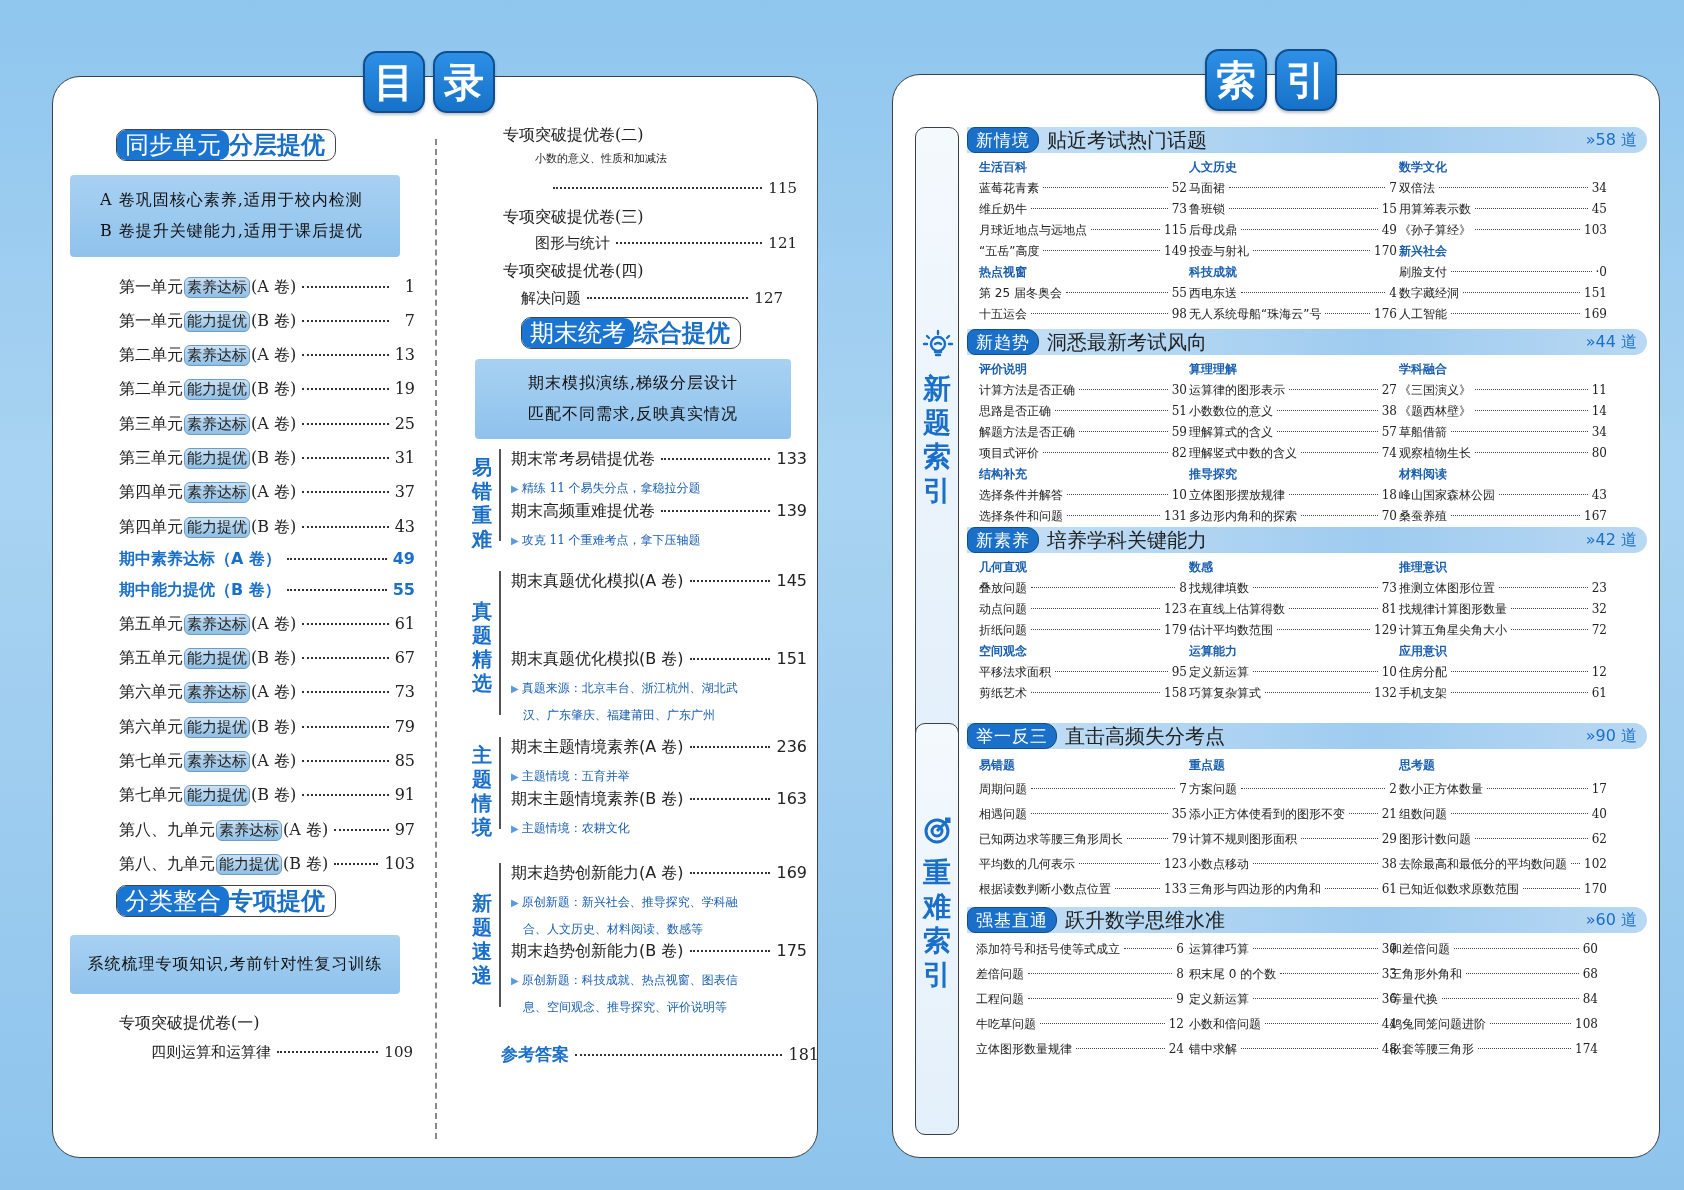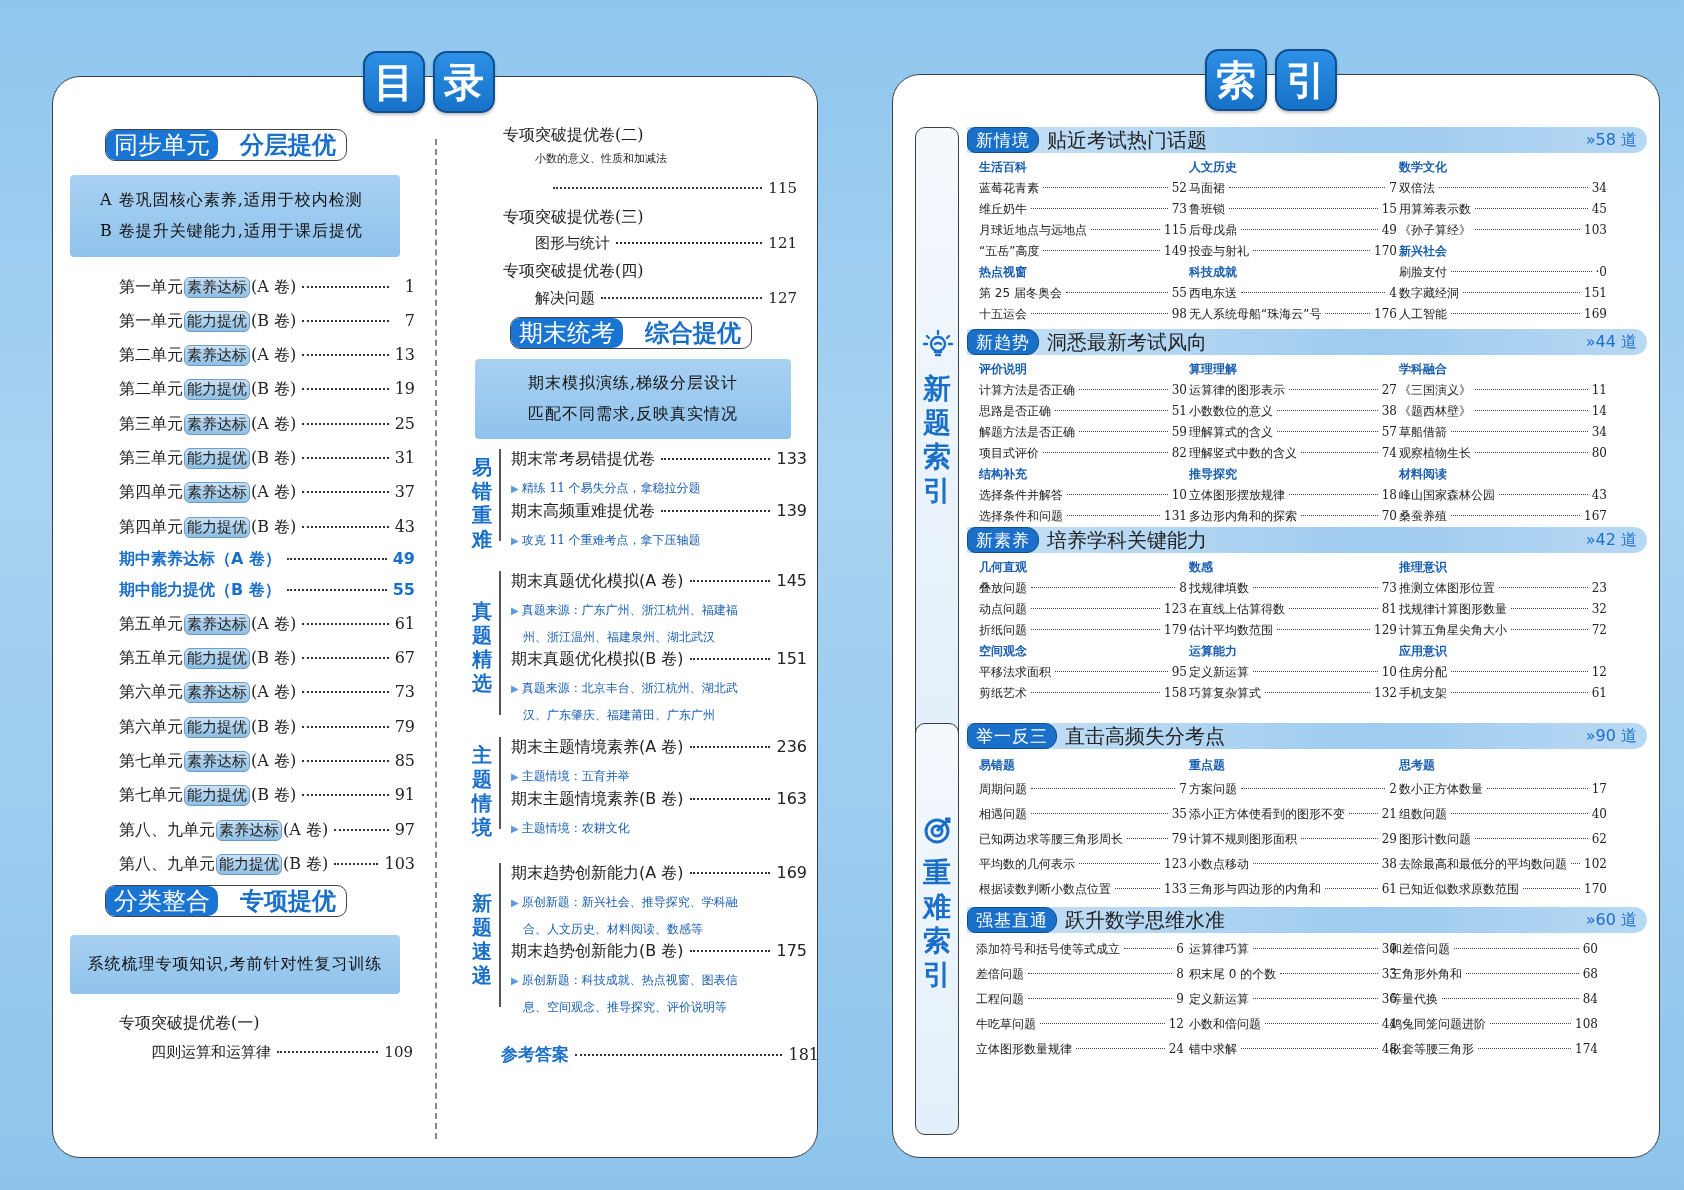--- a/index.html
+++ b/index.html
@@ -33,21 +33,21 @@
   #col1 { left: 20px; width: 386px; }
   #col2 { left: 404px; width: 360px; }
   .col-divider { position: absolute; left: 382px; top: 62px; height: 1000px; border-left: 2px dashed #888; }
 
   .section-pill {
     display: inline-flex; align-items: stretch; border: 1.5px solid #444;
     border-radius: 10px; overflow: hidden; height: 32px; background: #fff;
     font-family: "DejaVu Sans", sans-serif; font-size: 24px;
   }
   .section-pill .a { background: #1a74d2; color: #fff; padding: 0 8px; display: flex; align-items: center; border-radius: 0 10px 10px 0; }
-  .section-pill .b { color: #1a6fc8; padding: 0 10px 0 22px; display: flex; align-items: center; font-weight: bold; }
+  .section-pill .b { color: #1a6fc8; padding: 0 10px 0 0; display: flex; align-items: center; font-weight: bold; }
   .pill-wrap { position: absolute; display: flex; justify-content: center; width: 100%; }
 
   .blue-box {
     position: absolute; background: linear-gradient(180deg, #a8d1f2, #8fc2ec);
     border-radius: 4px; color: #111; font-size: 16px; letter-spacing: 1px;
     display: flex; flex-direction: column; justify-content: center; padding-left: 30px; gap: 10px;
   }
   .blue-box.center { align-items: center; padding-left: 0; }
 
   .toc-row {
@@ -323,21 +323,21 @@
       <span class="dots"></span>
       <span>115</span>
     </div>
     <div class="sub-title" style="top:130px; left:46px;">专项突破提优卷(三)</div>
     <div class="sub-row" style="top:157px; left:78px; width:262px;">
       <span>图形与统计</span>
       <span class="dots"></span>
       <span>121</span>
     </div>
     <div class="sub-title" style="top:184px; left:46px;">专项突破提优卷(四)</div>
-    <div class="sub-row" style="top:212px; left:78px; width:262px;">
+    <div class="sub-row" style="top:212px; left:64px; width:262px;">
       <span>解决问题</span>
       <span class="dots"></span>
       <span>127</span>
     </div>
 
     <div class="pill-wrap" style="top:240px; left:-6px;">
       <div class="section-pill">
         <span class="a">期末统考</span>
         <span class="b">综合提优</span>
       </div>
@@ -378,24 +378,20 @@
             <div>真</div>
             <div>题</div>
             <div>精</div>
             <div>选</div>
           </div>
           <div class="group-bar" style="top:0; height:144px;"></div>
           <div class="g-row" style="top:0px;">
             <span>期末真题优化模拟(A 卷)</span>
             <span class="dots"></span>
             <span>145</span>
-          </div>
-          <div class="g-note" style="top:26px;">
-            <div><span class="arrow">▶</span><span>真题来源：广东广州、浙江杭州、福建福</span></div>
-            <div><span style="margin-left:12px"></span><span>州、浙江温州、福建泉州、湖北武汉</span></div>
           </div>
           <div class="g-row" style="top:78px;">
             <span>期末真题优化模拟(B 卷)</span>
             <span class="dots"></span>
             <span>151</span>
           </div>
           <div class="g-note" style="top:104px;">
             <div><span class="arrow">▶</span><span>真题来源：北京丰台、浙江杭州、湖北武</span></div>
             <div><span style="margin-left:12px"></span><span>汉、广东肇庆、福建莆田、广东广州</span></div>
           </div>

